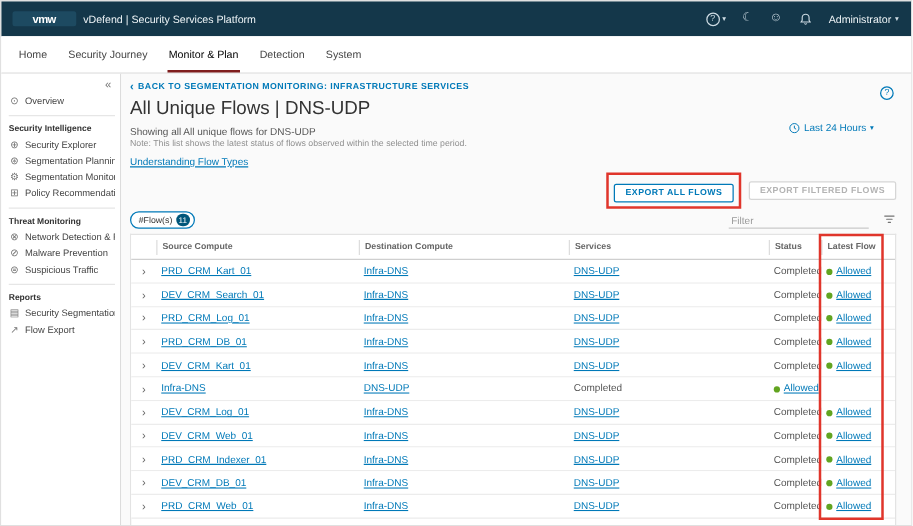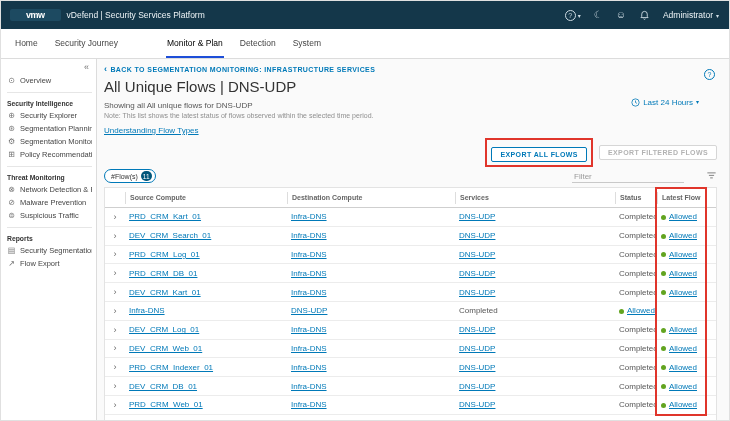--- a/index.html
+++ b/index.html
@@ -15,21 +15,21 @@
   .topbar-right { display:flex; align-items:center; gap:13px; color:#cfdce4; }
   .tb-icon { font-size:10px; line-height:10px; color:#cfdce4; cursor:pointer; }
   .help-pill { display:flex; align-items:center; gap:2px; }
   .circle-q { display:inline-flex; align-items:center; justify-content:center; width:11px; height:11px; border:1px solid #cfdce4; border-radius:50%; font-size:7px; }
   .caret { font-size:6px; color:#cfdce4; }
   .username { font-size:8.5px; color:#eef4f7; display:flex; align-items:center; gap:3px; cursor:pointer; }
 
   
   .mainnav { height:30px; display:flex; align-items:stretch; gap:15px; padding:0 0 0 13px; border-bottom:1px solid #dcdcdc; background:#fff; }
   .nav-item { font-size:8.5px; color:#454545; display:flex; align-items:center; cursor:pointer; border-bottom:2px solid transparent; padding:0 1px; }
-  .nav-item.active { color:#000; border-bottom:2px solid #1d4ed8;margin-left:32px; }
+  .nav-item.active { color:#000; border-bottom:2px solid #7f1d1d; }
 
   
   .bodywrap { display:flex; height:375px; }
   .sidebar { width:96px; border-right:1px solid #dcdcdc; background:#fff; padding:3px 4px 0 6px; flex:none; }
   .collapse-row { text-align:right; color:#737373; font-size:9px; padding:0 3px 2px 0; cursor:pointer; }
   .side-item { display:flex; align-items:center; gap:4px; font-size:7.5px; color:#454545; line-height:13px; cursor:pointer; white-space:nowrap; overflow:hidden; }
   .side-item .si { color:#737373; font-size:8px; width:9px; flex:none; text-align:center; }
   .side-section { border-top:1px solid #e6e6e6; margin-top:5px; padding-top:5px; font-size:6.8px; font-weight:bold; color:#333; line-height:11px; }
 
   
@@ -46,21 +46,21 @@
 
   .btn-row { display:flex; justify-content:flex-end; align-items:center; gap:6px; margin-top:1px; }
   .annot-export { border:2px solid #e0352b; padding:3px 4px; }
   .btn { font-size:7px; font-weight:bold; letter-spacing:0.4px; padding:3px 8px; border-radius:2px; background:#fff; cursor:pointer; white-space:nowrap; }
   .btn.primary-outline { border:1px solid #0079b8; color:#0079b8; }
   .btn.disabled { border:1px solid #d6d6d6; color:#b3b3b3; cursor:default; }
 
   .chip-filter-row { display:flex; justify-content:space-between; align-items:flex-end; margin-top:2px; }
   .chip { display:inline-flex; align-items:center; gap:3px; border:1px solid #0079b8; border-radius:8px; padding:1px 3px 1px 6px; background:#fff; font-size:7px; color:#333; cursor:pointer; }
   .chip-badge { background:#00567a; color:#fff; border-radius:7px; min-width:10px; height:10px; display:inline-flex; align-items:center; justify-content:center; font-size:6.5px; padding:0 2px; }
-  .filter-box { display:flex; align-items:flex-start; gap:22px; }
+  .filter-box { display:flex; align-items:flex-start; gap:11px; }
   .filter-input { width:112px; border:none; border-bottom:1px solid #c9c9c9; background:transparent; font-size:8px; color:#454545; padding:1px 2px; font-family:"Liberation Sans", sans-serif; }
   .filter-input::placeholder { color:#9a9a9a; }
 
   
   .card { position:relative; margin-top:4px; background:#fff; border:1px solid #e3e3e3; border-bottom:none; height:312px; }
   .tbl { position:relative; }
   .thead, .trow { display:grid; grid-template-columns:20px 162px 168px 160px 42px 1fr; align-items:center; }
   .thead { height:20px; border-bottom:1px solid #cfcfcf; background:#fff; }
   .th { font-size:7px; color:#666; font-weight:bold; padding-left:4px; height:12px; line-height:12px; }
   .th + .th { border-left:1px solid #ddd; }

